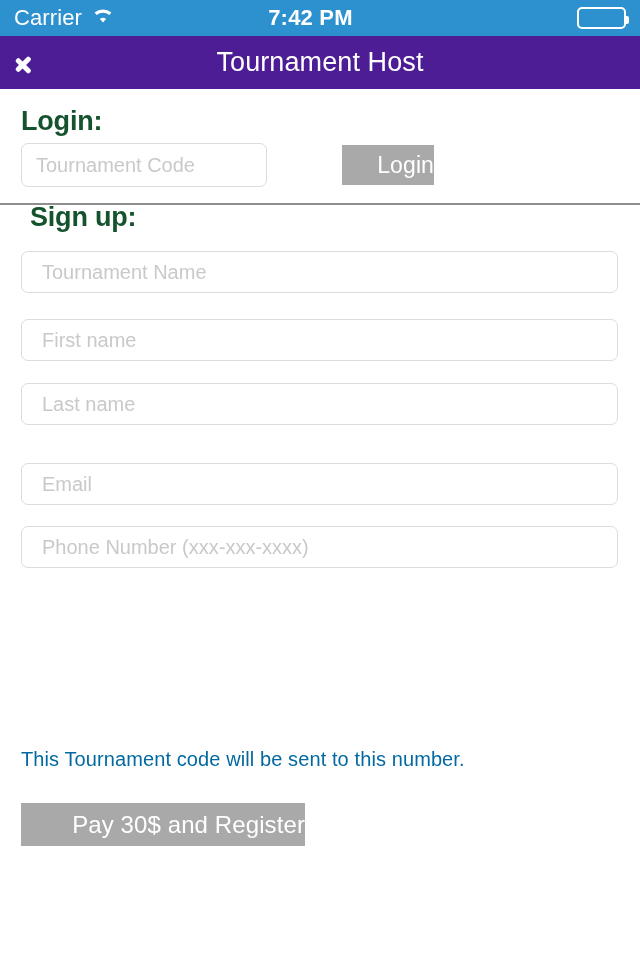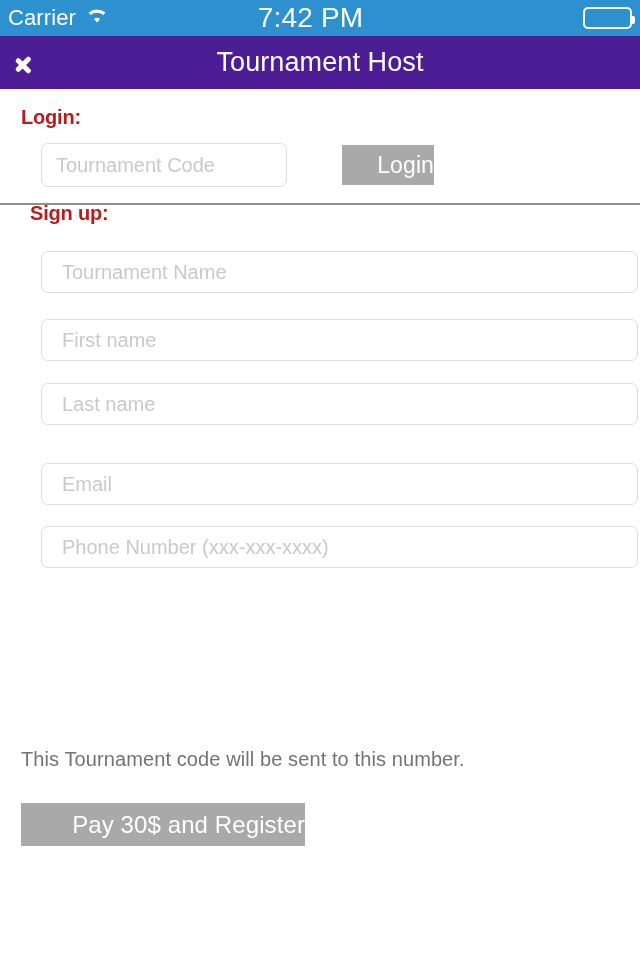--- a/index.html
+++ b/index.html
@@ -22,43 +22,43 @@
 
   
   .status-bar {
     position: absolute;
     top: 0; left: 0;
     width: 640px;
     height: 36px;
     background: #2e91cf;
     display: flex;
     align-items: center;
-    padding: 0 8px;
+    padding: 0 14px;
   }
   .status-left {
     display: flex;
     align-items: center;
     gap: 9px;
     flex: 0 0 auto;
   }
   .carrier-text {
     color: #ffffff;
     font-size: 22px;
     letter-spacing: 0.1px;
     line-height: 1;
   }
   .wifi-icon { display: block; }
   .status-center {
     flex: 1 1 auto;
     text-align: center;
   }
   .clock-text {
     color: #ffffff;
-    font-size: 28px;
-    font-weight: normal;
+    font-size: 22px;
+    font-weight: bold;
     letter-spacing: 0.2px;
     line-height: 1;
   }
   .status-right {
     flex: 0 0 auto;
     display: flex;
     align-items: center;
     justify-content: flex-end;
     width: 120px;
   }
@@ -143,23 +143,23 @@
   
   .content {
     position: absolute;
     top: 89px; left: 0;
     width: 640px;
     height: 871px;
     background: #ffffff;
   }
 
   .section-label {
-    font-size: 20px;
+    font-size: 27px;
     font-weight: bold;
-    color: #b91c1c;
+    color: #14532d;
     letter-spacing: -0.2px;
   }
 
   .login-section {
     position: relative;
     padding: 0;
   }
   .login-label {
     position: absolute;
     left: 21px;
@@ -175,21 +175,20 @@
 
   .field {
     background: #ffffff;
     border: 1px solid #dcdcdc;
     border-radius: 7px;
     font-family: "Liberation Sans", sans-serif;
     font-size: 20px;
     color: #4a4a4a;
     padding: 0 14px;
     outline: none;
-    margin-left: 20px;
   }
   .field::placeholder {
     color: #c9c9cc;
   }
 
   .code-field {
     position: absolute;
     left: 21px;
     top: 0;
     width: 246px;
@@ -250,21 +249,21 @@
   .signup-field.i1 { top: 68px; }
   .signup-field.i2 { top: 132px; }
   .signup-field.i3 { top: 212px; }
   .signup-field.i4 { top: 275px; }
 
   .helper-text {
     position: absolute;
     left: 21px;
     top: 497px;
     font-size: 20px;
-    color: #737373;
+    color: #0369a1;
     letter-spacing: 0.1px;
   }
 
   .pay-button {
     position: absolute;
     left: 21px;
     top: 552px;
     width: 284px;
     height: 43px;
     font-size: 24px;

